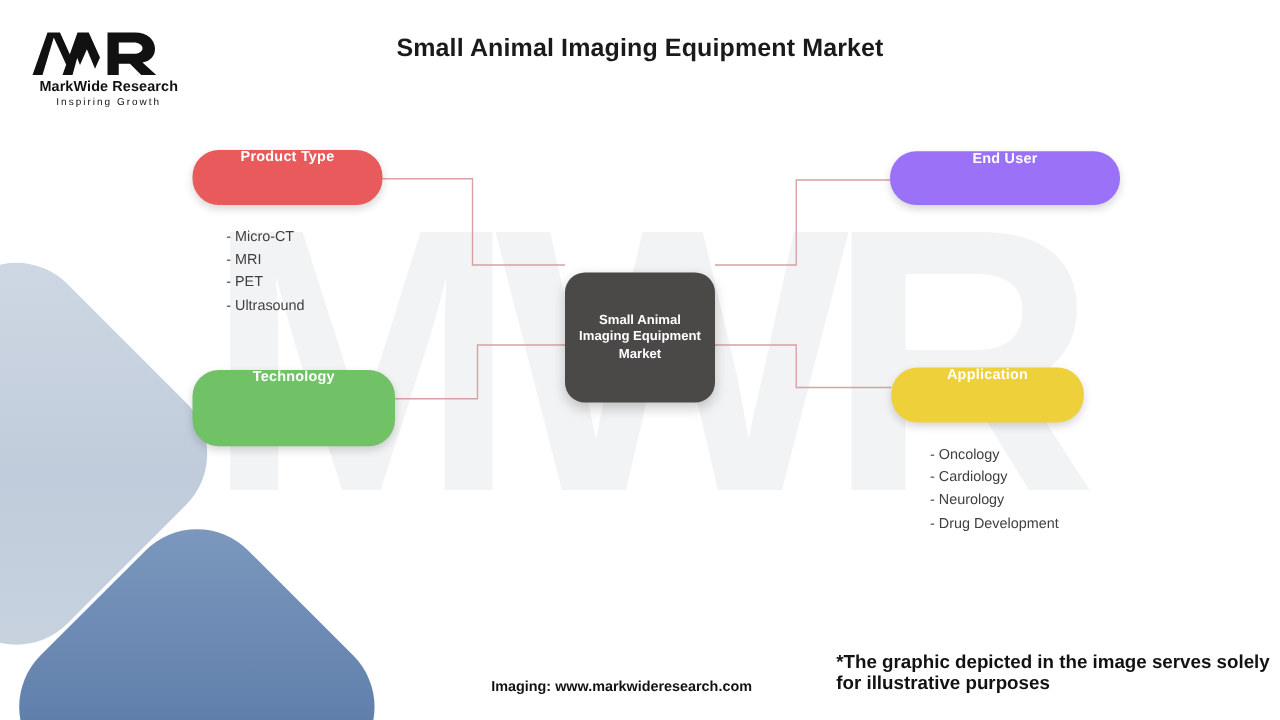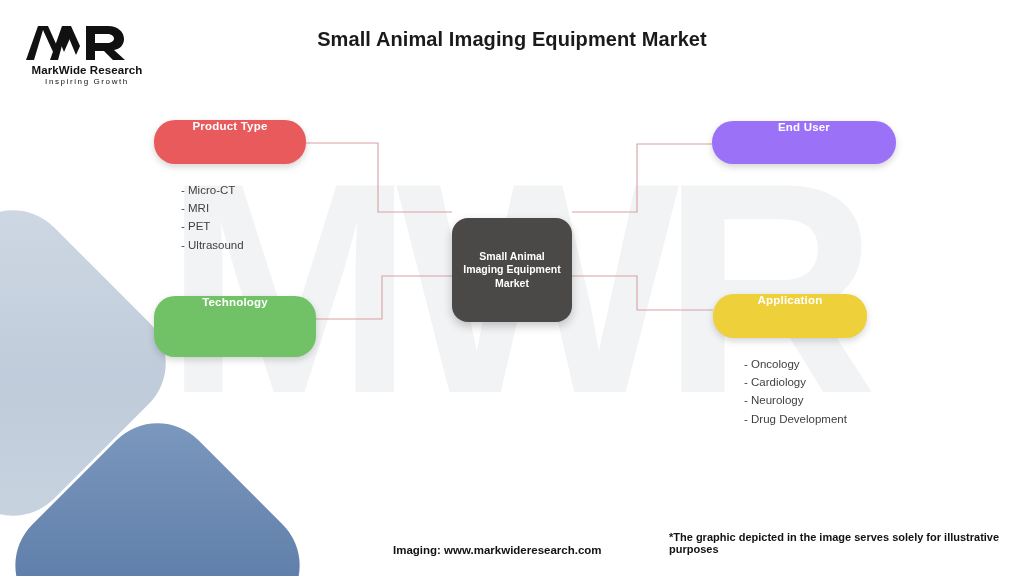--- a/index.html
+++ b/index.html
@@ -123,21 +123,21 @@
     white-space:pre-line;
   }
 
   
   #footer-source {
     position:absolute; left:393px; bottom:20px;
     font-size:11.5px; font-weight:bold; color:#121212;
   }
   #footer-note {
     position:absolute; left:669px; bottom:21px;
-    font-size:11px; color:#121212; font-weight:bold;
+    font-size:15px; color:#121212; font-weight:bold;
   }
 </style>
 </head>
 <body>
 
 <div id="bg-decor">
   <div id="watermark">MWR</div>
   <div class="deco-sq" id="deco-light"></div>
   <div class="deco-sq" id="deco-dark"></div>
 </div>

